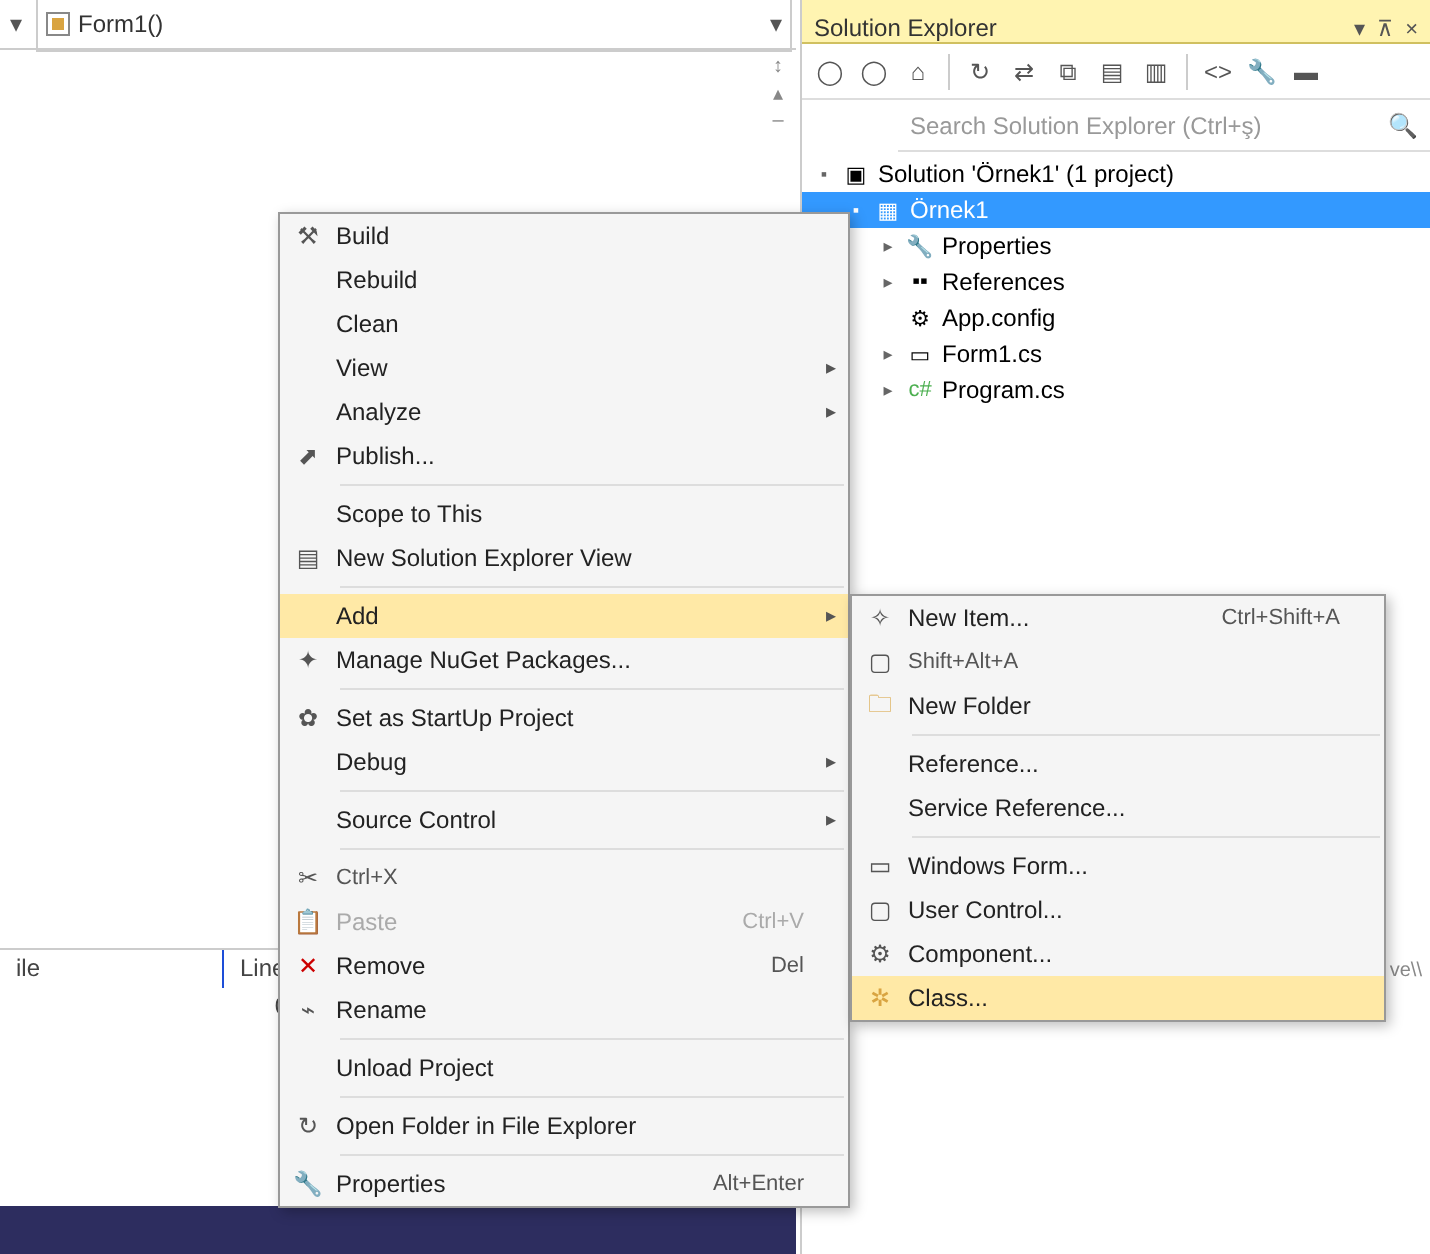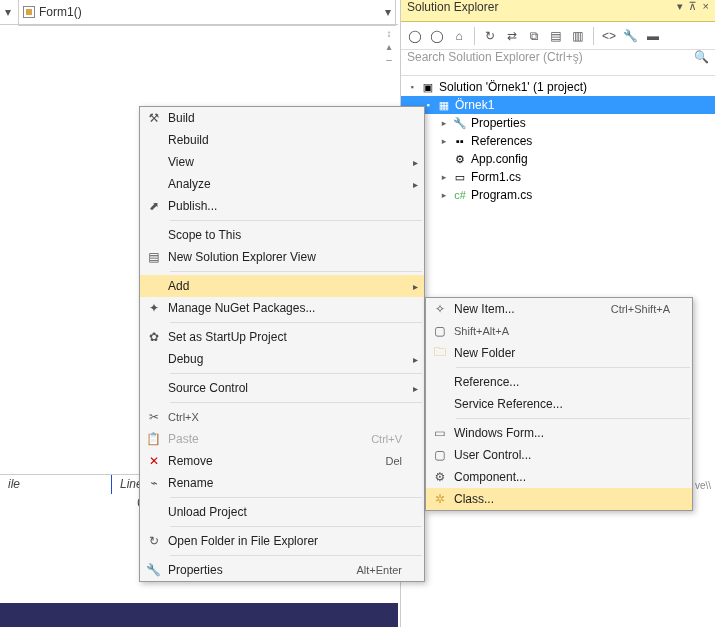--- a/index.html
+++ b/index.html
@@ -7,27 +7,27 @@
 .top-bar { position: absolute; left: 0; top: 0; width: 398px; height: 25px; border-bottom: 1px solid #ccc; display: flex; align-items: center; }
 .dd-arrow { width: 16px; text-align: center; color: #555; border: 1px solid transparent; padding: 2px; }
 .combo { border: 1px solid #ccc; height: 21px; display: flex; align-items: center; padding: 13px 4px; gap: 4px; flex: 1; margin: 0 2px; }
 .combo .sq { width: 12px; height: 12px; border: 1px solid #888; background: #fff; }
 .combo .sq:after { content: ""; display: block; width: 6px; height: 6px; background: #d9a441; margin: 2px; }
 .combo .txt { flex: 1; color: #333; }
 .combo .car { color: #555; }
 .right-edge-icons { position: absolute; left: 380px; top: 28px; width: 18px; display: flex; flex-direction: column; align-items: center; gap: 2px; color: #888; }
 .right-edge-icons span { font-size: 10px; }
 .sol-ex { position: absolute; right: 0; top: 0; width: 315px; bottom: 0; background: #fff; border-left: 1px solid #ccc; }
-.sol-title { background: #fff4b1; height: 22px; display: flex; align-items: flex-start; padding: 0 6px; border-bottom: 1px solid #d0c060; }
+.sol-title { background: #fff4b1; height: 22px; display: flex; align-items: flex-end; padding: 0 6px; border-bottom: 1px solid #d0c060; }
 .sol-title .t { flex: 1; color: #333; }
 .sol-title .wc { color: #555; margin-left: 6px; font-size: 11px; }
 .sol-tb { height: 28px; border-bottom: 1px solid #ddd; display: flex; align-items: center; padding: 0 4px; gap: 2px; }
 .tb-btn { width: 20px; height: 20px; display: flex; align-items: center; justify-content: center; color: #555; font-size: 12px; }
 .tb-sep { width: 1px; height: 18px; background: #ccc; margin: 0 3px; }
-.sol-search { height: 26px; border-bottom: 1px solid #ddd; display: flex; align-items: flex-start; padding: 0 6px; color: #999; }
+.sol-search { height: 26px; border-bottom: 1px solid #ddd; display: flex; align-items: center; padding: 0 6px; color: #999; margin-left: 48px; }
 .sol-search .ph { flex: 1; }
 .sol-search .mg { color: #888; }
 .tree { padding: 2px 0; }
 .tree-row { height: 18px; display: flex; align-items: center; padding-left: 6px; gap: 4px; white-space: nowrap; }
 .tree-row.sel { background: #3399ff; color: #fff; }
 .tree-row .tw { width: 10px; text-align: center; color: #666; font-size: 9px; }
 .tree-row.sel .tw { color: #fff; }
 .tree-row .ic { width: 14px; text-align: center; font-size: 11px; }
 .tree-row.d1 { padding-left: 22px; }
 .tree-row.d2 { padding-left: 38px; }
@@ -35,21 +35,21 @@
 .mi { height: 22px; display: flex; align-items: center; position: relative; }
 .mi .gutter { width: 28px; text-align: center; color: #555; font-size: 12px; }
 .mi .lbl { flex: 1; color: #222; padding-right: 8px; }
 .mi .sc { color: #555; padding-right: 22px; font-size: 11px; }
 .mi .ar { position: absolute; right: 6px; color: #555; font-size: 10px; }
 .mi.dis .lbl, .mi.dis .sc, .mi.dis .gutter { color: #aaa; }
 .mi.hov { background: #ffe9a6; }
 .sep { height: 1px; background: #ddd; margin: 3px 2px 3px 30px; }
 .sub { position: absolute; left: 425px; top: 297px; width: 268px; background: #f5f5f5; border: 1px solid #999; box-shadow: 2px 2px 6px rgba(0,0,0,0.25); }
 .err-hdr { position: absolute; left: 0; top: 474px; width: 398px; height: 20px; border-top: 1px solid #ccc; display: flex; color: #444; }
-.err-hdr .col { padding: 2px 8px; border-right: 1px solid #1d4ed8; font-style: italic; }
+.err-hdr .col { padding: 2px 8px; border-right: 1px solid #1d4ed8; }
 .err-row { position: absolute; left: 0; top: 494px; width: 398px; height: 20px; display: flex; color: #444; }
 .err-row .col { padding: 2px 8px; }
 .bottom-bar { position: absolute; left: 0; bottom: 0; width: 398px; height: 24px; background: #2d2d5f; }
 .bg-path { position: absolute; right: 4px; top: 480px; color: #888; font-size: 10px;}
 </style>
 </head>
 <body>
 
 <div class="top-bar">
   <div class="dd-arrow">▾</div>
@@ -147,20 +147,24 @@
   <div class="mi">
       <span class="gutter">⚒</span>
       <span class="lbl">Build</span>
     </div>
   <div class="mi">
       <span class="gutter"></span>
       <span class="lbl">Rebuild</span>
     </div>
   <div class="mi">
       <span class="gutter"></span>
+      <span class="lbl">Clean</span>
+    </div>
+  <div class="mi">
+      <span class="gutter"></span>
       <span class="lbl">View</span>
       <span class="ar">▸</span>
     </div>
   <div class="mi">
       <span class="gutter"></span>
       <span class="lbl">Analyze</span>
       <span class="ar">▸</span>
     </div>
   <div class="mi">
       <span class="gutter">⬈</span>

